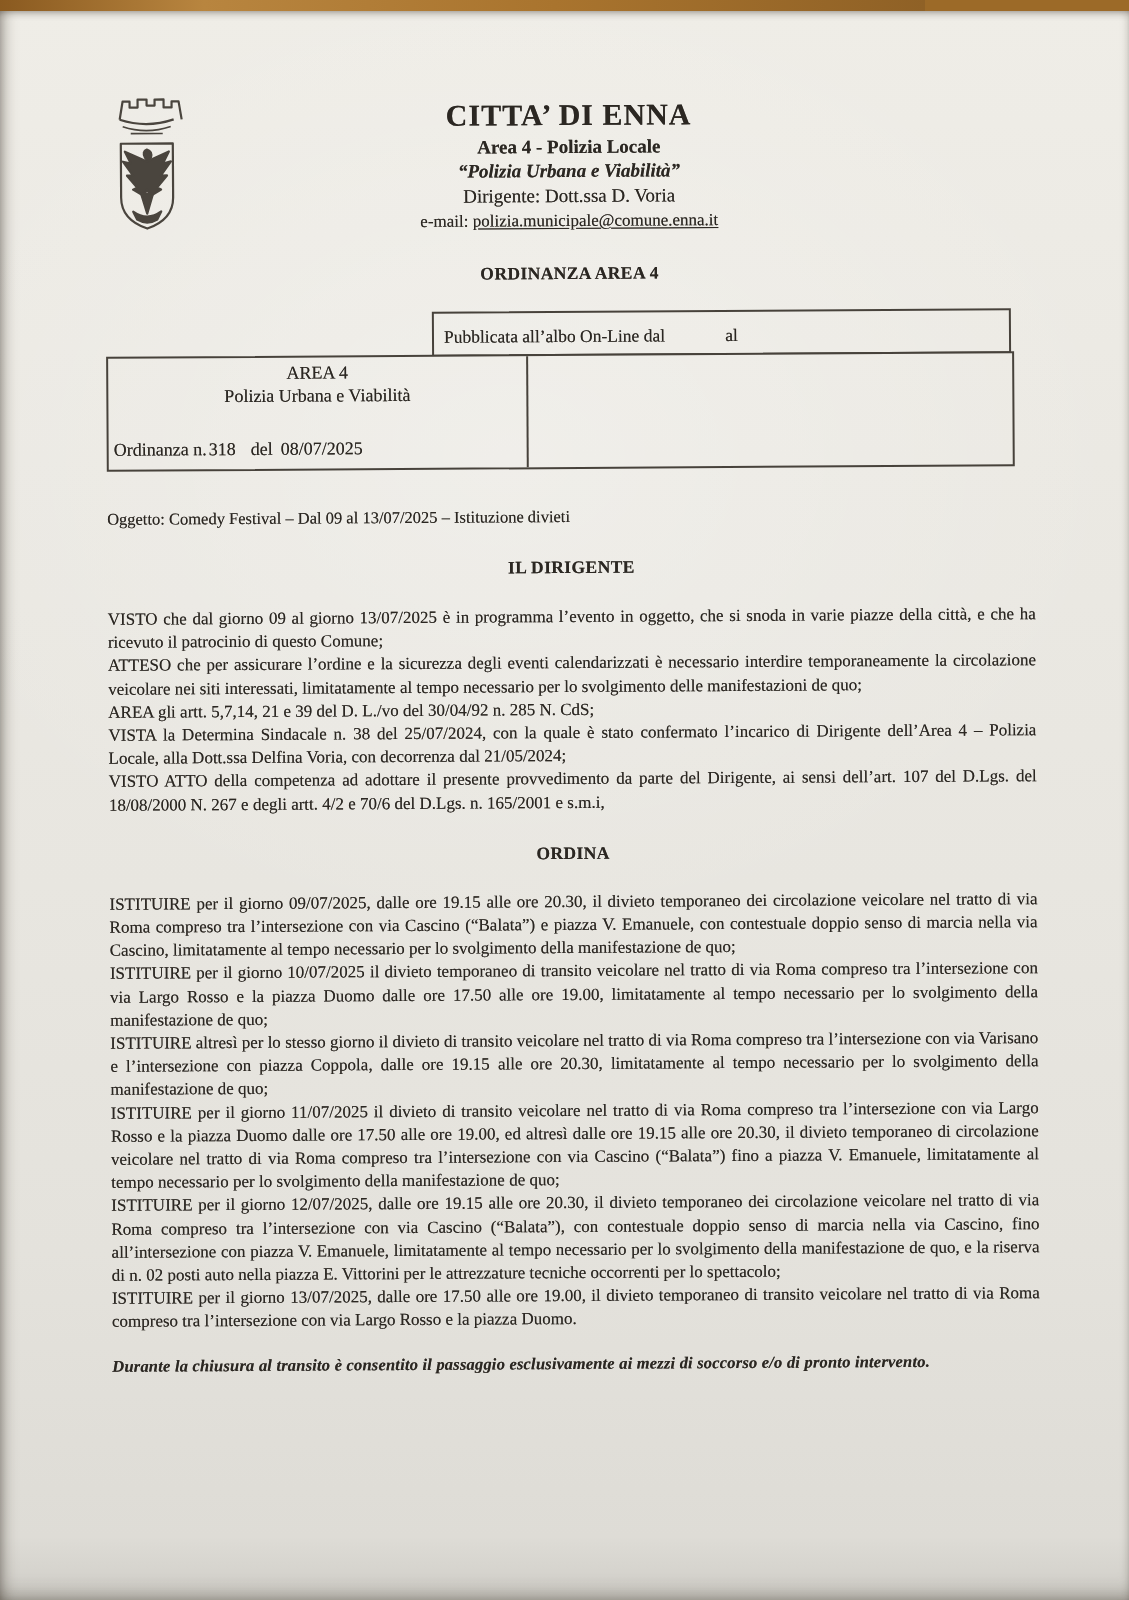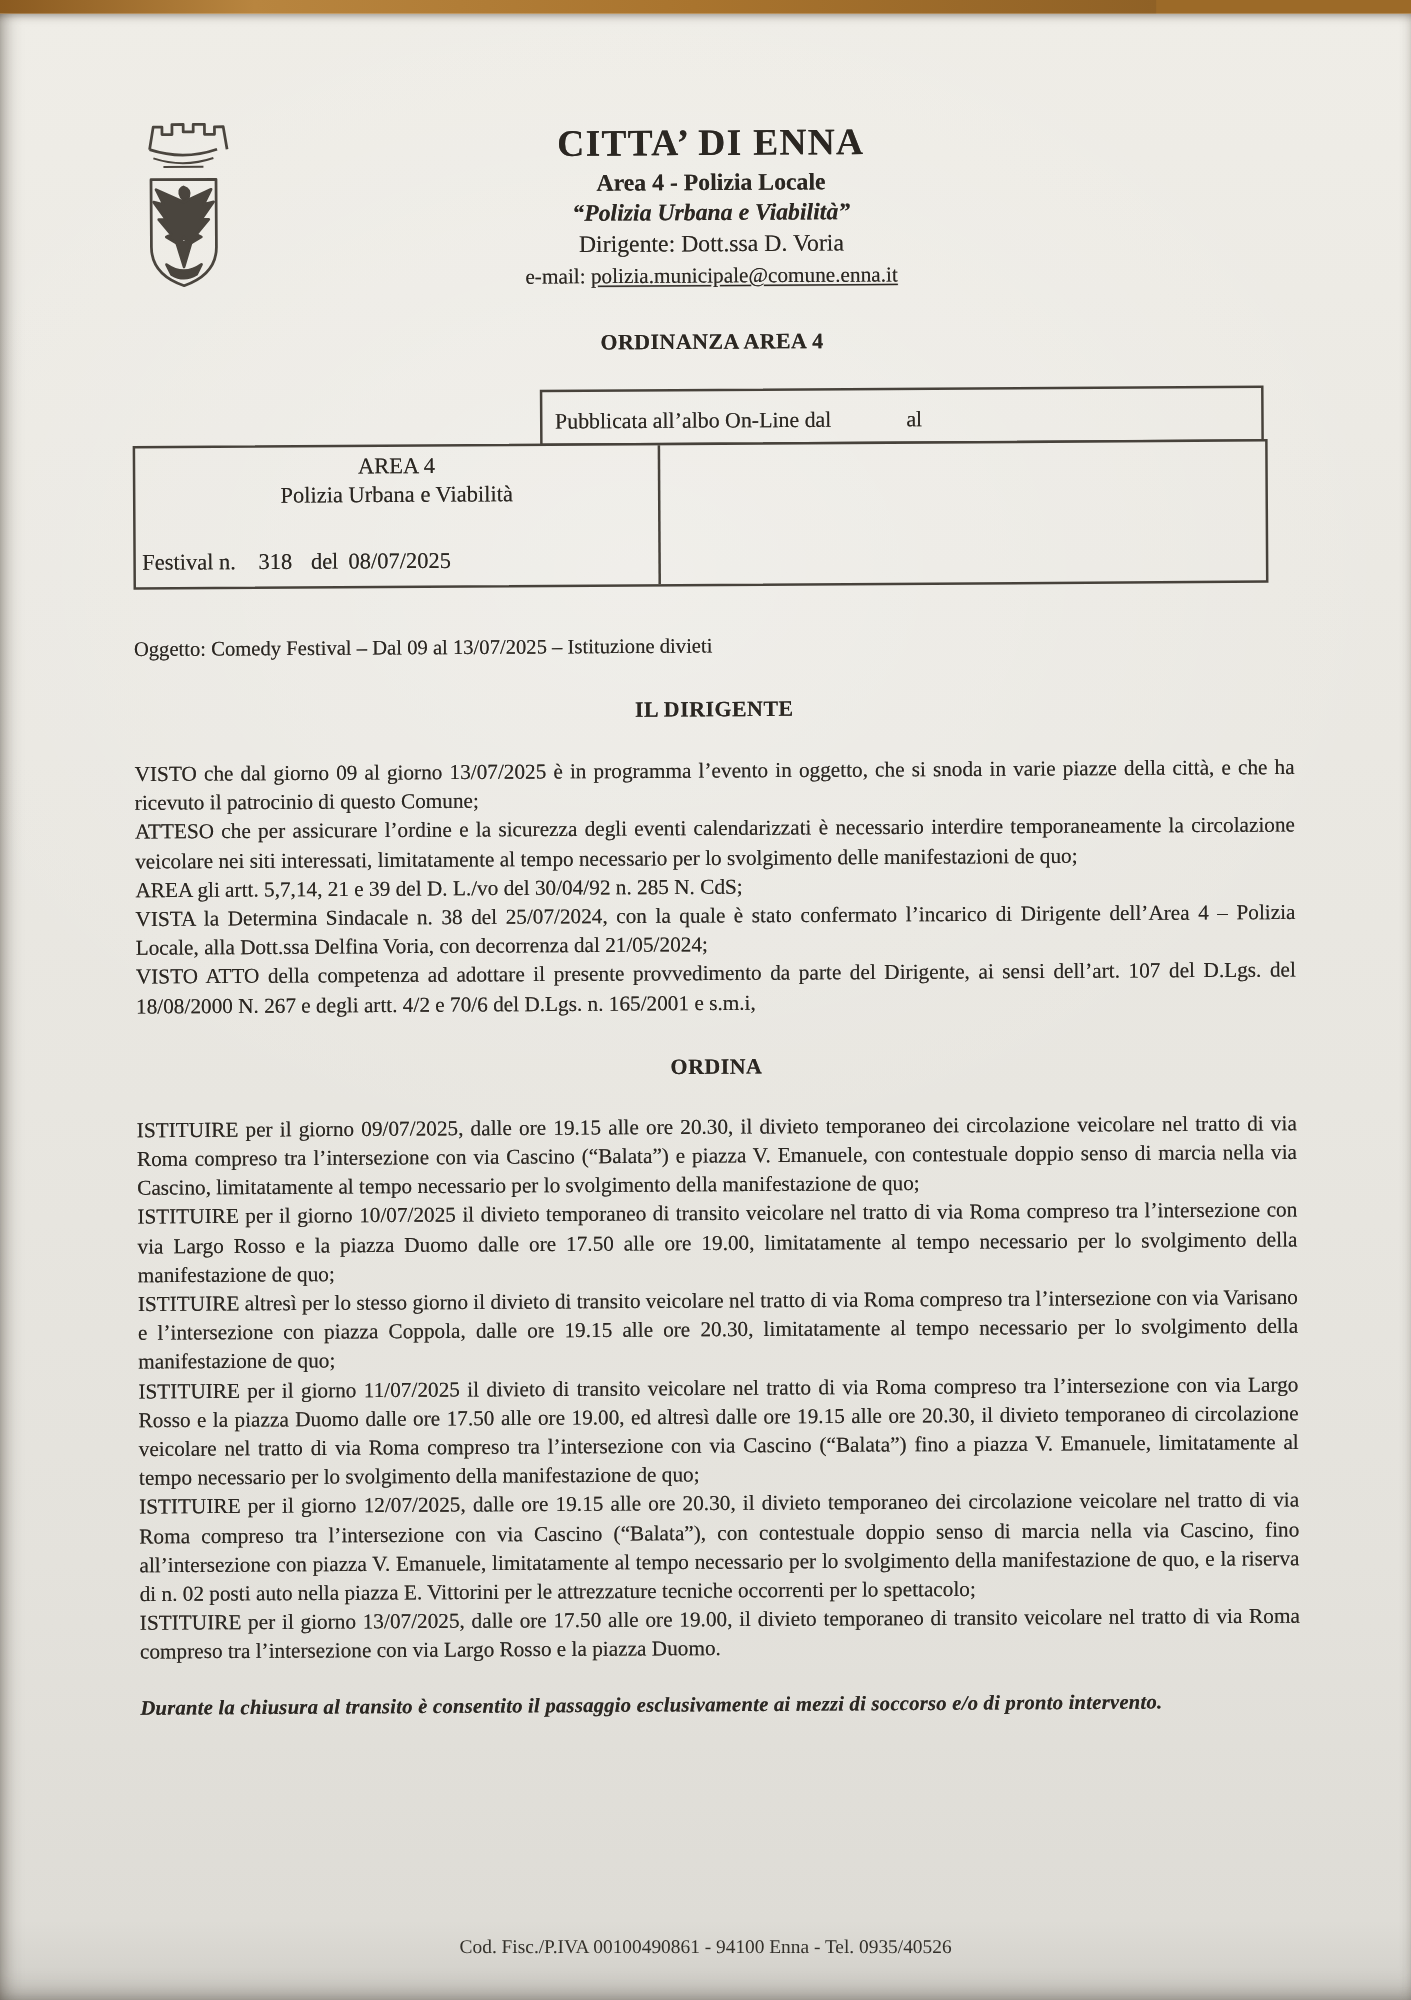--- a/index.html
+++ b/index.html
@@ -50,21 +50,21 @@
     border: 2px solid #47423b; border-bottom-width: 1px;
     font-size: 17.5px; padding: 13px 0 0 10px;
   }
   .pub-box .al { margin-left: 60px; }
   .main-box { position: absolute; left: 0; top: 43px; width: 908px; height: 115px; border: 2px solid #47423b; }
   .cell-left { position: absolute; left: 0; top: 0; width: 420px; height: 100%; border-right: 2px solid #47423b; font-size: 18px; }
   .cell-right { position: absolute; left: 420px; top: 0; right: 0; height: 100%; }
   .cl-area { text-align: center; margin-top: 5px; }
   .cl-dept { text-align: center; margin-top: 2px; }
   .cl-ord  { position: absolute; left: 5px; bottom: 9px; white-space: nowrap; }
-  .cl-ord .num { margin-left: 18px; }
+  .cl-ord .num { margin-left: 2px; }
   .cl-ord .del { margin-left: 15px; margin-top: 12px; }
   .cl-ord .dat { margin-left: 8px; }
   
   .subject  { margin: 38px 0 0; font-size: 16.5px; }
   .center-h { text-align: center; font-size: 17.5px; font-weight: bold; margin: 30px 0 0; letter-spacing: .4px; }
   .ordina-h { margin-top: 29px; }
   .body-block { margin-top: 27px; font-size: 17px; line-height: 23.2px; text-align: justify; }
   .orders-block { margin-top: 26px; }
   .para { margin: 0; }
   .kw { font-weight: normal; }
@@ -109,21 +109,21 @@
       <div class="ord-title">ORDINANZA AREA 4</div>
 
       <div class="boxes">
         <div class="pub-box">
           <span>Pubblicata all’albo On-Line dal</span><span class="al">al</span>
         </div>
         <div class="main-box">
           <div class="cell-left">
             <div class="cl-area">AREA 4</div>
             <div class="cl-dept">Polizia Urbana e Viabilità</div>
-            <div class="cl-ord"><span>Festival n.</span><span class="num">318</span><span class="del">del</span><span class="dat">08/07/2025</span></div>
+            <div class="cl-ord"><span>Ordinanza n.</span><span class="num">318</span><span class="del">del</span><span class="dat">08/07/2025</span></div>
           </div>
           <div class="cell-right"></div>
         </div>
       </div>
 
       <p class="subject">Oggetto: Comedy Festival – Dal 09 al 13/07/2025 – Istituzione divieti</p>
 
       <h2 class="center-h">IL DIRIGENTE</h2>
 
       <div class="body-block">
@@ -142,15 +142,14 @@
         <p class="para"><b class="kw">ISTITUIRE</b><span> altresì per lo stesso giorno il divieto di transito veicolare nel tratto di via Roma compreso tra l’intersezione con via Varisano e l’intersezione con piazza Coppola, dalle ore 19.15 alle ore 20.30, limitatamente al tempo necessario per lo svolgimento della manifestazione de quo;</span></p>
         <p class="para"><b class="kw">ISTITUIRE</b><span> per il giorno 11/07/2025 il divieto di transito veicolare nel tratto di via Roma compreso tra l’intersezione con via Largo Rosso e la piazza Duomo dalle ore 17.50 alle ore 19.00, ed altresì dalle ore 19.15 alle ore 20.30, il divieto temporaneo di circolazione veicolare nel tratto di via Roma compreso tra l’intersezione con via Cascino (“Balata”) fino a piazza V. Emanuele, limitatamente al tempo necessario per lo svolgimento della manifestazione de quo;</span></p>
         <p class="para"><b class="kw">ISTITUIRE</b><span> per il giorno 12/07/2025, dalle ore 19.15 alle ore 20.30, il divieto temporaneo dei circolazione veicolare nel tratto di via Roma compreso tra l’intersezione con via Cascino (“Balata”), con contestuale doppio senso di marcia nella via Cascino, fino all’intersezione con piazza V. Emanuele, limitatamente al tempo necessario per lo svolgimento della manifestazione de quo, e la riserva di n. 02 posti auto nella piazza E. Vittorini per le attrezzature tecniche occorrenti per lo spettacolo;</span></p>
         <p class="para"><b class="kw">ISTITUIRE</b><span> per il giorno 13/07/2025, dalle ore 17.50 alle ore 19.00, il divieto temporaneo di transito veicolare nel tratto di via Roma compreso tra l’intersezione con via Largo Rosso e la piazza Duomo.</span></p>
       </div>
 
       <p class="closing">Durante la chiusura al transito è consentito il passaggio esclusivamente ai mezzi di soccorso e/o di pronto intervento.</p>
 
     </div>
 
-    <div class="footer">Cod. Fisc./P.IVA 00100490861 - 94100 Enna - Tel. 0935/40526</div>
   </div>
 </div>
 
 </body></html>

